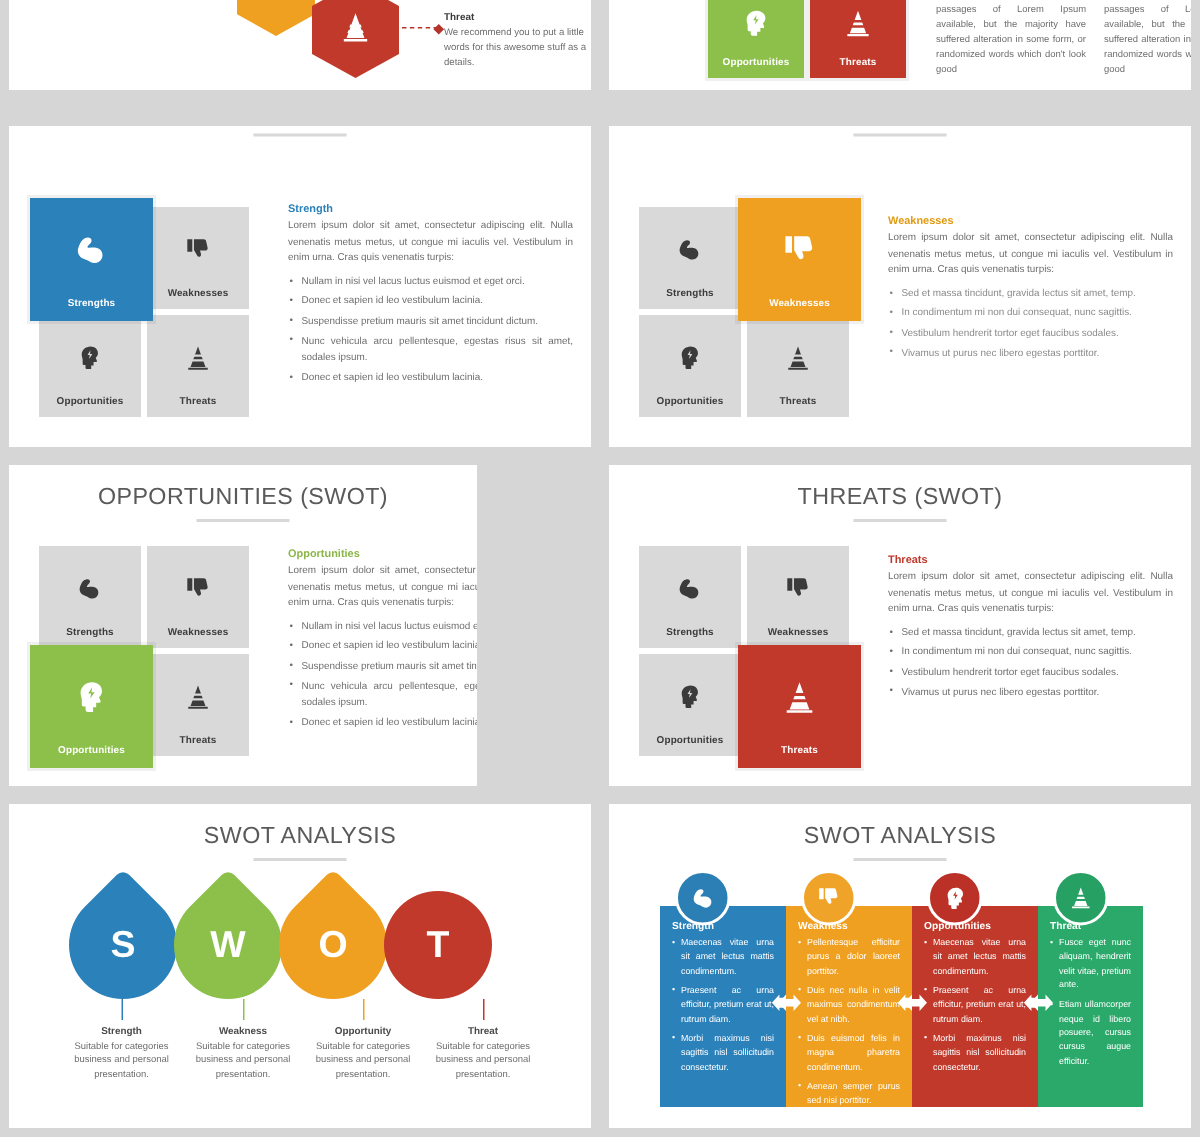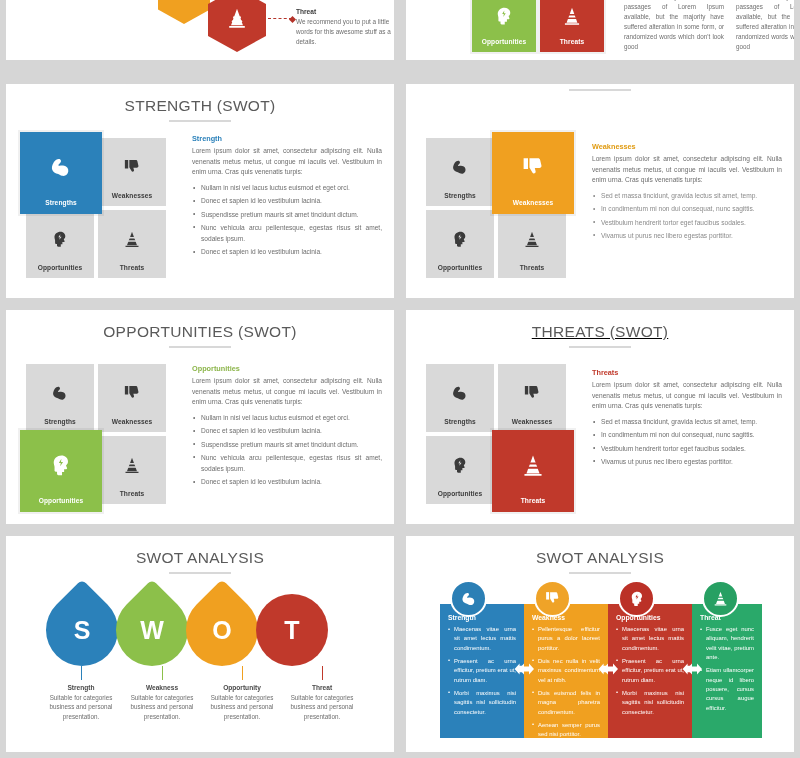--- a/index.html
+++ b/index.html
@@ -183,21 +183,20 @@
           </svg>
       </span>
       <span class="tlabel">Threats</span>
     </div>
 
     <div class="block" style="left:218px; top:112px; width:100px;">there are many variations of passages of Lorem Ipsum available, but the majority have suffered alteration in some form, or randomized words which don't look good</div>
     <div class="block" style="left:330px; top:112px; width:100px;">there are many variations of passages of Lorem Ipsum available, but the majority have suffered alteration in some form, or randomized words which don't look good</div>
   </div>
 
   <div class="slide" style="left:6px; top:84px; width:388px; height:214px;">
-    <div class="slide-title">STRENGTH (SWOT)</div>
     <div class="title-rule"></div>
 
     <div class="tiles" style="left:20px; top:54px;">
       <div class="tile" style="visibility:hidden"></div>
       <div class="tile">
         <span class="ticon">
           <svg width="19" height="19" viewBox="0 0 24 24">
               <path d="M3 3h4.2v10.5H3z"></path>
               <path d="M8.6 3h8.2c1 0 1.8.6 2 1.5l1.3 5.6c.3 1.3-.7 2.4-2 2.4h-4.4l.8 3c.3 1.2-.6 2.2-1.7 2.2-.6 0-1.1-.3-1.4-.9L8.6 12z"></path>
             </svg>
@@ -296,21 +295,21 @@
       <p>Lorem ipsum dolor sit amet, consectetur adipiscing elit. Nulla venenatis metus metus, ut congue mi iaculis vel. Vestibulum in enim urna. Cras quis venenatis turpis:</p>
       <ul>
         <li style="color:#8a8a8a">Sed et massa tincidunt, gravida lectus sit amet, temp.</li>
         <li style="color:#8a8a8a">In condimentum mi non dui consequat, nunc sagittis.</li>
         <li style="color:#8a8a8a">Vestibulum hendrerit tortor eget faucibus sodales.</li>
         <li style="color:#8a8a8a">Vivamus ut purus nec libero egestas porttitor.</li>
       </ul>
     </div>
   </div>
 
-  <div class="slide" style="left:6px; top:310px; width:388px; height:214px;">
+  <div class="slide" style="left:6px; top:310px; width:312px; height:214px;">
     <div class="slide-title">OPPORTUNITIES (SWOT)</div>
     <div class="title-rule"></div>
 
     <div class="tiles" style="left:20px; top:54px;">
       <div class="tile">
         <span class="ticon">
           <svg width="19" height="19" viewBox="0 0 24 24">
               <path d="M5.2 6.6c1.8-2.5 4.6-3.4 6.1-2.3 1.3 1 .7 2.6-.6 3.8-.7.7-1.3 1.3-1.3 1.8 0 .4.5.5 1.3.4 1.8-.2 4.3-.4 6.1.7 2.3 1.4 2.8 4.4 1.6 6.6-1.1 2-3.4 2.9-5.5 2.4-1.4-.3-2.2-1-3.6-1.7-1.2-.6-2.6-.8-3.7-1.6-1.9-1.3-2.7-3.6-2.2-5.7.3-1.5 1-2.7 1.8-4.4z"></path>
             </svg>
         </span>
@@ -354,21 +353,21 @@
       <ul>
         <li>Nullam in nisi vel lacus luctus euismod et eget orci.</li>
         <li>Donec et sapien id leo vestibulum lacinia.</li>
         <li>Suspendisse pretium mauris sit amet tincidunt dictum.</li>
         <li>Nunc vehicula arcu pellentesque, egestas risus sit amet, sodales ipsum.</li>
         <li>Donec et sapien id leo vestibulum lacinia.</li>
       </ul>
     </div>
   </div>
 
-  <div class="slide" style="left:406px; top:310px; width:388px; height:214px;text-decoration:underline;">
+  <div class="slide" style="left:406px; top:310px; width:388px; height:214px;">
     <div class="slide-title">THREATS (SWOT)</div>
     <div class="title-rule"></div>
 
     <div class="tiles" style="left:20px; top:54px;">
       <div class="tile">
         <span class="ticon">
           <svg width="19" height="19" viewBox="0 0 24 24">
               <path d="M5.2 6.6c1.8-2.5 4.6-3.4 6.1-2.3 1.3 1 .7 2.6-.6 3.8-.7.7-1.3 1.3-1.3 1.8 0 .4.5.5 1.3.4 1.8-.2 4.3-.4 6.1.7 2.3 1.4 2.8 4.4 1.6 6.6-1.1 2-3.4 2.9-5.5 2.4-1.4-.3-2.2-1-3.6-1.7-1.2-.6-2.6-.8-3.7-1.6-1.9-1.3-2.7-3.6-2.2-5.7.3-1.5 1-2.7 1.8-4.4z"></path>
             </svg>
         </span>

